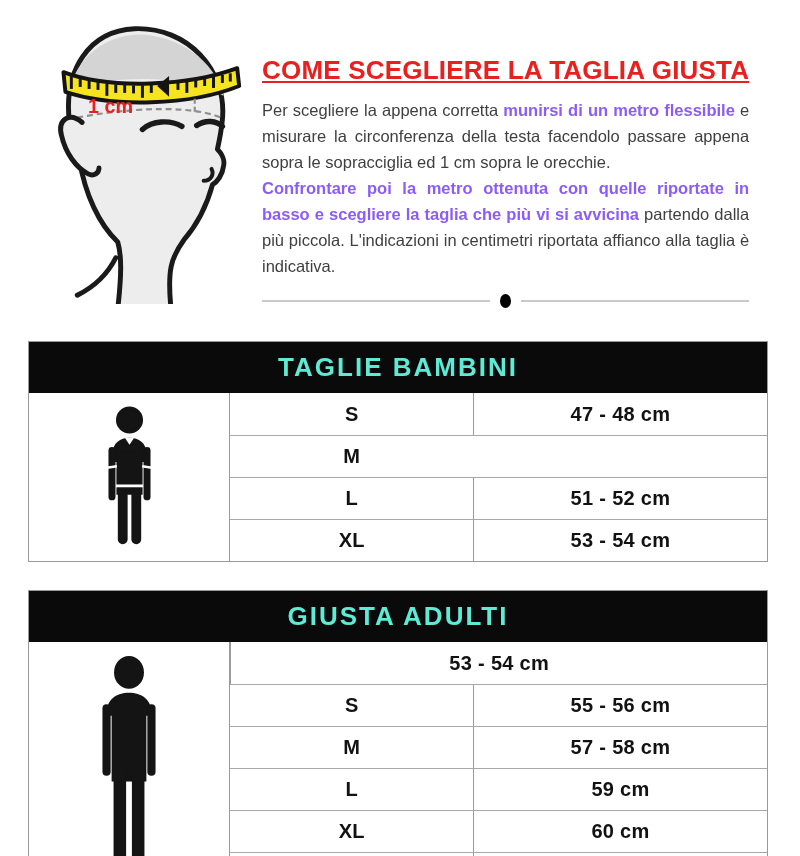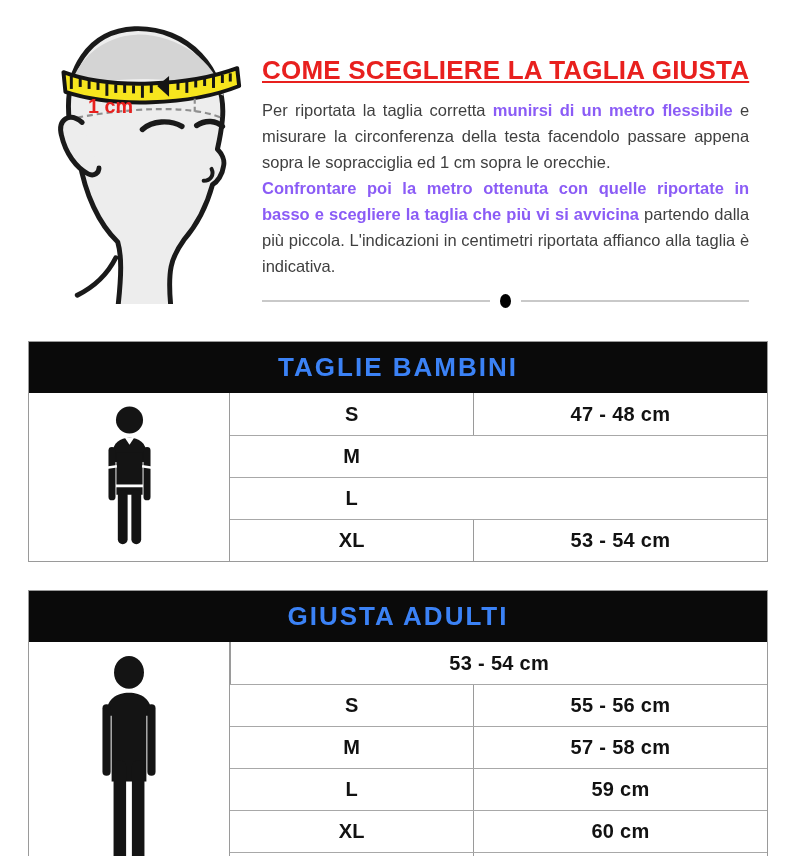--- a/index.html
+++ b/index.html
@@ -33,21 +33,21 @@
   .intro p b{color:#8b5cf6;}
   .divider{display:flex;align-items:center;margin-top:15px;}
   .divider .line{flex:1;height:2px;background:#c9c9c9;}
   .divider .dot{width:11px;height:14px;background:#000;border-radius:50%;margin:0 10px;flex:none;}
 
   
   .size-table{border:1px solid var(--table-border);margin:0 32px 0 28px;background:#fff;}
   .size-table.first{margin-top:33px;}
   .size-table.second{margin-top:28px;}
   .thead{
-    background:var(--table-header-bg);color:#3b82f6;text-align:center;
+    background:var(--table-header-bg);color:#5eead4;text-align:center;
     font-weight:bold;font-size:26px;line-height:31px;letter-spacing:2px;
     padding:10px 16px;
   }
   .tbody{display:flex;}
   .icon-cell{
     width:27.3%;flex:none;border-right:1px solid var(--table-border);
     display:flex;align-items:center;justify-content:center;
   }
   .rows{flex:1;display:flex;flex-direction:column;}
   .trow{display:flex;height:42px;border-top:1px solid #a8a8a8;}
@@ -118,21 +118,21 @@
         <path class="brow" d="M179,106 C188,100 199,101 205,107"></path>
 
         <path class="head-fill" stroke-linecap="round" d="M63,103 C50,92 38,100 42,116 C46,134 57,149 69,155 C75,158 80,154 80,149"></path>
 
         <path d="M186,162 C193,162 197,156 194,150" fill="none" stroke="#1a1a1a" stroke-width="4" stroke-linecap="round"></path>
       </svg>
     </div>
 
     <div class="intro">
       <h1>COME SCEGLIERE LA TAGLIA GIUSTA</h1>
-      <p><span>Per riportata la taglia corretta </span><b>munirsi di un metro flessibile</b><span> e misurare la circonferenza della testa facendolo passare appena sopra le sopracciglia ed 1 cm sopra le orecchie.</span></p>
+      <p><span>Per scegliere la appena corretta </span><b>munirsi di un metro flessibile</b><span> e misurare la circonferenza della testa facendolo passare appena sopra le sopracciglia ed 1 cm sopra le orecchie.</span></p>
       <p><b>Confrontare poi la metro ottenuta con quelle riportate in basso e scegliere la taglia che più vi si avvicina</b><span> partendo dalla più piccola. L'indicazioni in centimetri riportata affianco alla taglia è indicativa.</span></p>
       <div class="divider">
         <span class="line"></span>
         <span class="dot"></span>
         <span class="line"></span>
       </div>
     </div>
   </div>
 
   <div class="size-table first">
@@ -158,20 +158,21 @@
       <div class="rows">
           <div class="trow">
             <div class="cell size">S</div>
             <div class="cell range">47 - 48 cm</div>
           </div>
           <div class="trow">
             <div class="cell size">M</div>
           </div>
           <div class="trow">
             <div class="cell size">L</div>
+            <div class="cell range">51 - 52 cm</div>
           </div>
           <div class="trow">
             <div class="cell size">XL</div>
             <div class="cell range">53 - 54 cm</div>
           </div>
         </div>
     </div>
   </div>
 
   <div class="size-table second">

